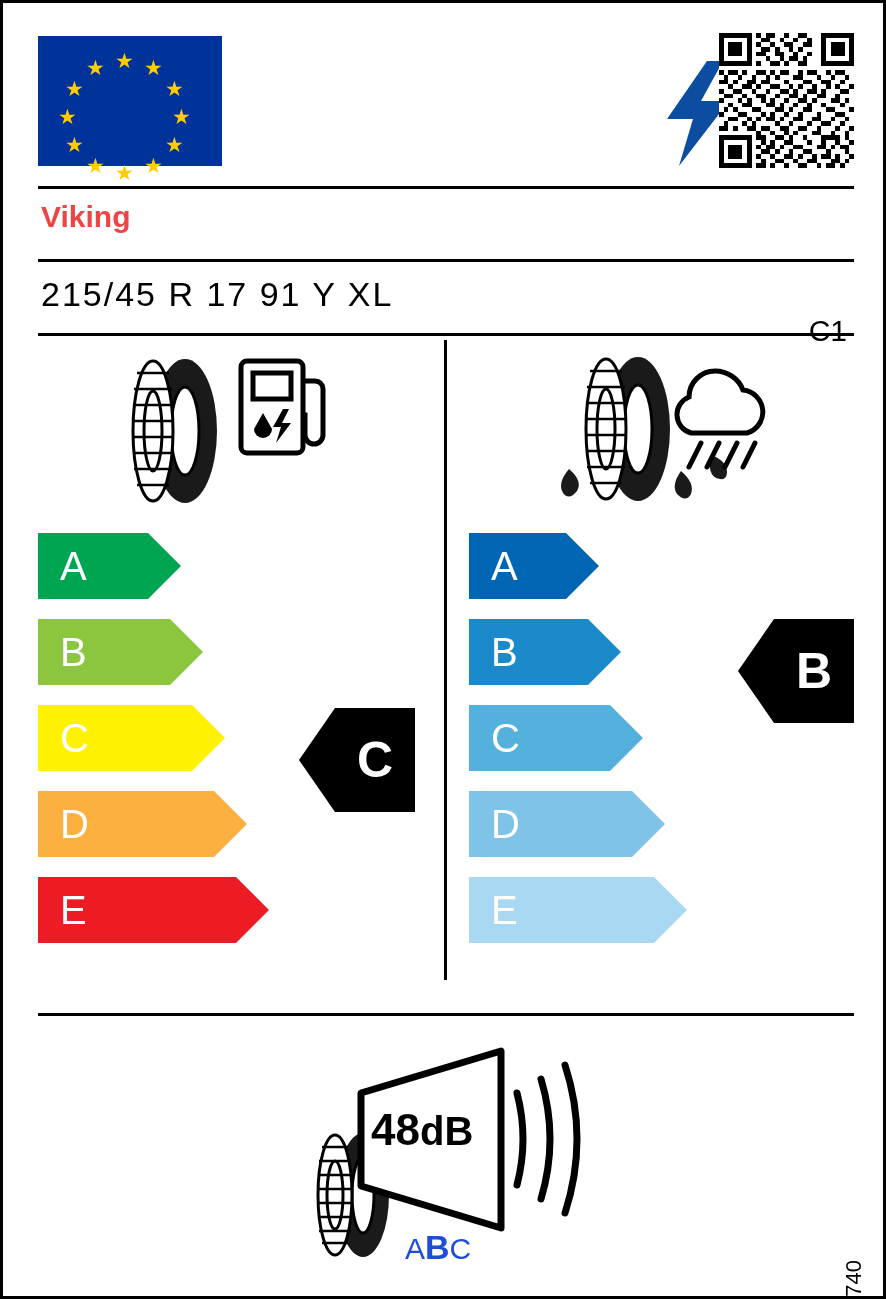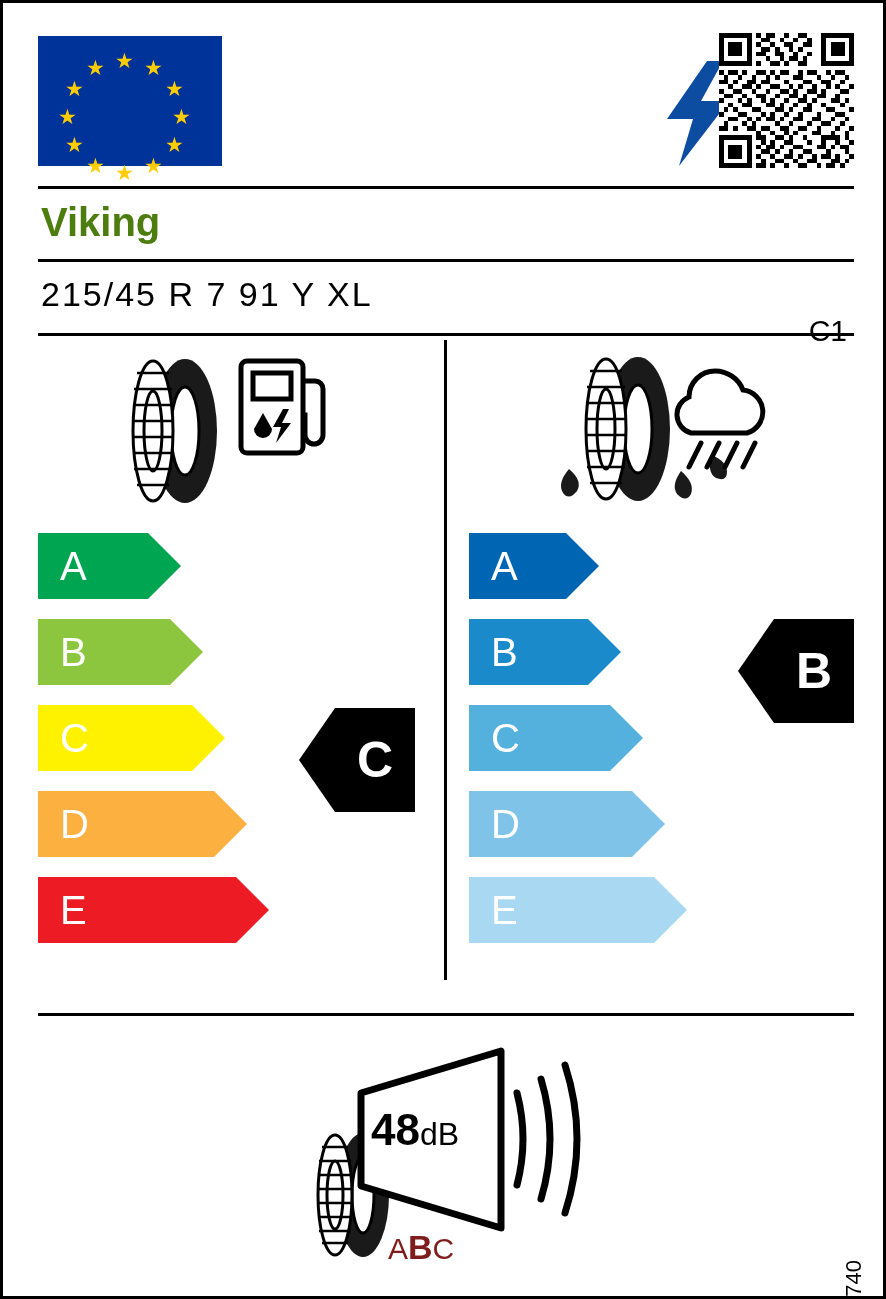--- a/index.html
+++ b/index.html
@@ -80,23 +80,23 @@
   }
   .rule-1 { top: 183px; }
   .rule-2 { top: 256px; }
   .rule-3 { top: 330px; }
   .rule-4 { top: 1010px; }
 
   .brand {
     position: absolute;
     left: 38px;
     top: 197px;
-    font-size: 40px;
+    font-size: 30px;
     font-weight: bold;
-    color: #4d7c0f;
+    color: #ef4444;
     letter-spacing: 0px;
   }
   .article {
     position: absolute;
     right: 36px;
     top: 197px;
     font-size: 34px;
     color: #000;
     letter-spacing: 1px;
   }
@@ -207,29 +207,29 @@
   .noise-db {
     position: absolute;
     left: 88px;
     top: 62px;
     font-size: 44px;
     font-weight: bold;
     color: #000;
     letter-spacing: 0px;
   }
   .noise-db .unit {
-    font-size: 32px;
-    font-weight: normal;
+    font-size: 40px;
+    font-weight: bold;
   }
   .noise-class {
     position: absolute;
-    left: 105px;
+    left: 122px;
     top: 185px;
     font-size: 30px;
-    color: #7f1d1d;
+    color: #1d4ed8;
   }
   .noise-class .sel {
     font-size: 34px;
     font-weight: bold;
   }
 
   .year {
     position: absolute;
     right: 16px;
     bottom: 36px;
@@ -488,21 +488,21 @@
       </svg>
     </div>
   </div>
 
   <div class="rule rule-1"></div>
 
   <div class="brand">Viking</div>
 
   <div class="rule rule-2"></div>
 
-  <div class="tiresize">215/45 R 7 91 Y XL</div>
+  <div class="tiresize">215/45 R 17 91 Y XL</div>
   <div class="classcode">C1</div>
 
   <div class="rule rule-3"></div>
 
   <div class="vdivider"></div>
 
   <div class="pic-fuel">
     <svg width="210" height="160" viewBox="0 0 210 160">
       <g fill="none" stroke="#000">
 

